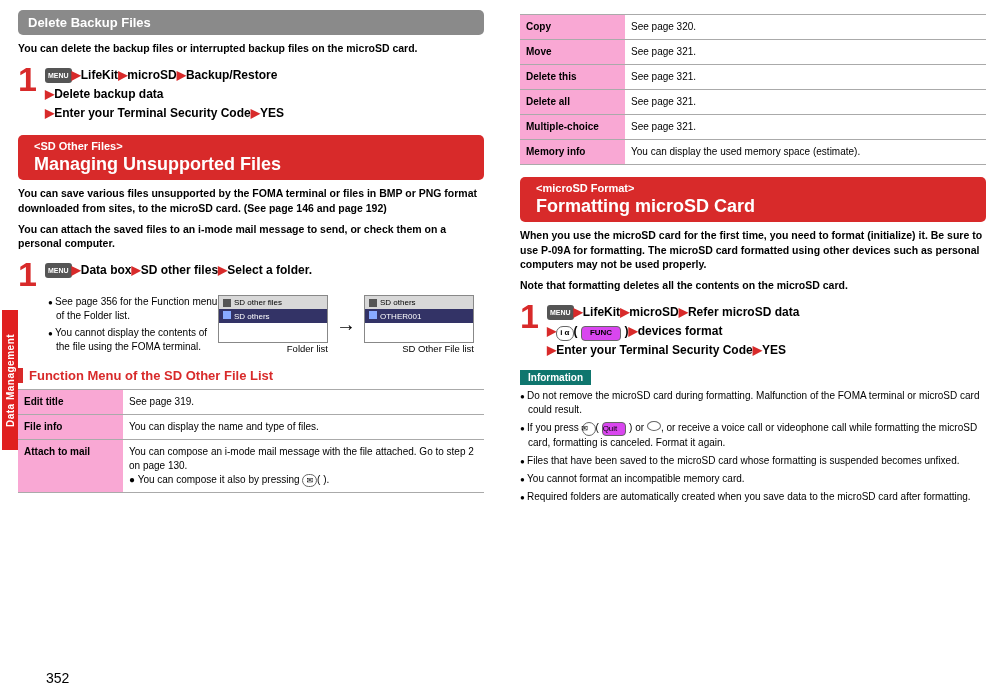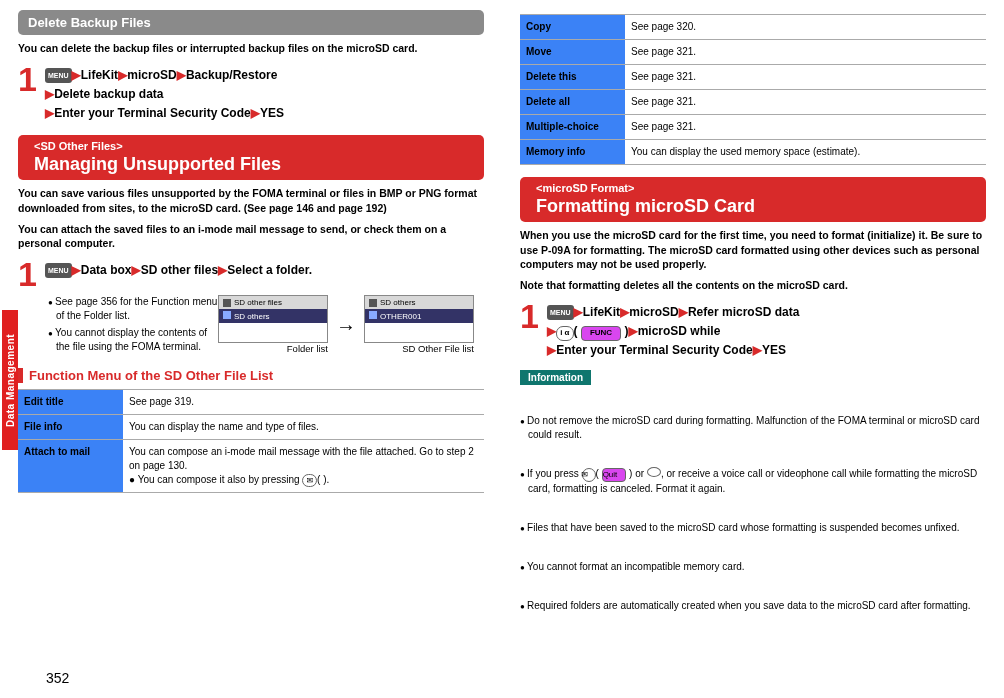--- a/index.html
+++ b/index.html
@@ -113,34 +113,34 @@
   .bullets li::before { content: "● "; font-size:8px;}
   .func-table { width: 100%; border-collapse: collapse; margin-top: 4px; }
   .func-table td {
     border-top: 1px solid #aaa;
     border-bottom: 1px solid #aaa;
     padding: 5px 6px;
     vertical-align: top;
     font-size: 10px;
     line-height: 1.4;
   }
-  .func-table td.key { background: #3b82f6; font-weight: bold; width: 105px; }
+  .func-table td.key { background: #f9a8d4; font-weight: bold; width: 105px; }
   .screens { display:flex; align-items:center; gap:8px; margin:4px 0 4px 30px;}
   .screen {
     width:110px; height:48px; border:1px solid #888; background:#fff;
     font-size:8px; position:relative;
   }
   .screen .shdr { background:#d8d8d8; padding:2px 4px; display:flex; align-items:center;}
   .screen .shdr::before { content:""; width:8px; height:8px; background:#555; margin-right:3px; display:inline-block;}
   .screen .sl { padding:2px 4px;}
   .screen .sl.inv { background:#336; color:#fff;}
   .arrow-big { font-size:20px;}
   .cap { text-align:right; font-size:9.5px;}
   .info-list { }
-  .info-list li { list-style:none; text-indent:-8px; padding-left:8px; line-height:1.4; margin-bottom:4px; font-size:10px;margin-top:25px;}
+  .info-list li { list-style:none; text-indent:-8px; padding-left:8px; line-height:1.4; margin-bottom:4px; font-size:10px;}
   .info-list li::before { content:"● "; font-size:8px;}
   .keycap {
     display:inline-block; border:1px solid #666; border-radius:7px;
     padding:0 3px; font-size:8px; background:#fff; min-width:14px; text-align:center;
   }
   .keycap.filled { background:#d946ef; border-radius:4px; padding:0 8px;}
   .keycap.oval { border-radius:50%; width:14px; height:10px; padding:0;}
 </style>
 </head>
 <body>
@@ -262,21 +262,21 @@
       <span class="tag">&lt;microSD Format&gt;</span>
       <span class="hmain">Formatting microSD Card</span>
     </div>
     <p class="body-bold">When you use the microSD card for the first time, you need to format (initialize) it. Be sure to use P-09A for formatting. The microSD card formatted using other devices such as personal computers may not be used properly.</p>
     <p class="body-bold">Note that formatting deletes all the contents on the microSD card.</p>
 
     <div class="step">
       <div class="step-num">1</div>
       <div class="step-body">
         <span class="menu-icon">MENU</span><span class="rarrow">▶</span><span>LifeKit</span><span class="rarrow">▶</span><span>microSD</span><span class="rarrow">▶</span><span>Refer microSD data</span><br>
-        <span class="rarrow">▶</span><span class="keycap">i α</span>( <span class="keycap filled">FUNC</span> )<span class="rarrow">▶</span><span>microSD while</span><br>
+        <span class="rarrow">▶</span><span class="keycap">i α</span>( <span class="keycap filled">FUNC</span> )<span class="rarrow">▶</span><span>devices format</span><br>
         <span class="rarrow">▶</span><span>Enter your Terminal Security Code</span><span class="rarrow">▶</span><span>YES</span>
       </div>
     </div>
 
     <div class="info-tab">Information</div>
     <ul class="info-list">
       <li>Do not remove the microSD card during formatting. Malfunction of the FOMA terminal or microSD card could result.</li>
       <li>
         <span>If you press </span><span class="keycap">✉</span>( <span class="keycap filled">Quit</span> )<span> or </span><span class="keycap oval"></span><span>, or receive a voice call or videophone call while formatting the microSD card, formatting is canceled. Format it again.</span>
       </li>

